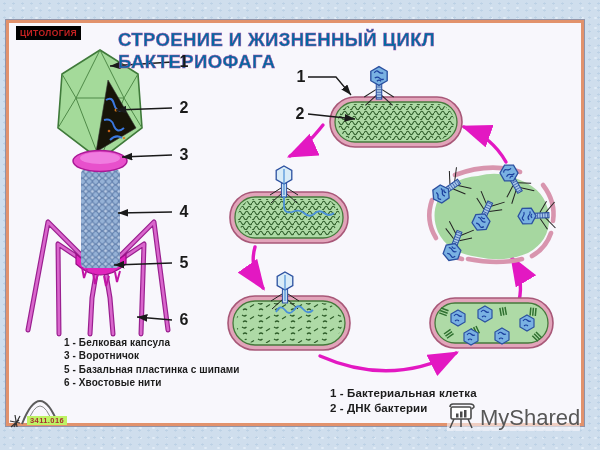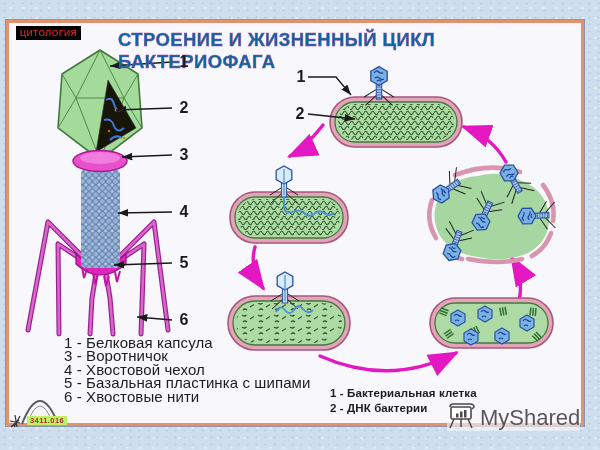--- a/index.html
+++ b/index.html
@@ -26,21 +26,21 @@
   }
   .title{
     left:118px;top:29px;width:462px;
     color:#0369a1;font-size:18.5px;font-weight:bold;letter-spacing:.4px;
     -webkit-text-stroke:.5px #9c4fa6;
   }
   .num{
     transform:translate(-50%,-50%);
     color:#1a1a1a;font-size:16px;font-weight:bold;
   }
-  .legend-left{left:64px;top:336px;color:#1c1c1c;font-size:15px;font-weight:400;line-height:13.4px;letter-spacing:.1px;}
+  .legend-left{left:64px;top:336px;color:#1c1c1c;font-size:10px;font-weight:700;line-height:13.4px;letter-spacing:.1px;}
   .legend-right{left:330px;top:386px;color:#1c1c1c;font-size:11.5px;font-weight:600;line-height:15px;letter-spacing:.1px;}
   .catalog{left:27px;top:416px;color:#a83030;font-size:7.5px;font-weight:bold;letter-spacing:.4px;background:#bef264;padding:0 3px;}
   .watermark{
     left:447px;top:400px;display:flex;align-items:flex-end;gap:3px;
     color:#575757;font-size:22px;font-weight:500;background:rgba(248,247,252,.6);
   }
   .watermark svg{display:block;}
 </style>
 </head>
 <body>
@@ -232,21 +232,20 @@
 <div class="txt num" style="left:184px;top:212px">4</div>
 <div class="txt num" style="left:184px;top:263px">5</div>
 <div class="txt num" style="left:184px;top:320px">6</div>
 
 <div class="txt num" style="left:301px;top:77px">1</div>
 <div class="txt num" style="left:300px;top:114px">2</div>
 
 <div class="txt legend-left">
   <div>1 - Белковая капсула</div>
   <div>3 - Воротничок</div>
-  <div>4 - Хвостовой чехол</div>
   <div>5 - Базальная пластинка с шипами</div>
   <div>6 - Хвостовые нити</div>
 </div>
 
 <div class="txt legend-right">
   <div>1 - Бактериальная клетка</div>
   <div>2 - ДНК бактерии</div>
 </div>
 
 <div class="txt catalog">3411.016</div>

